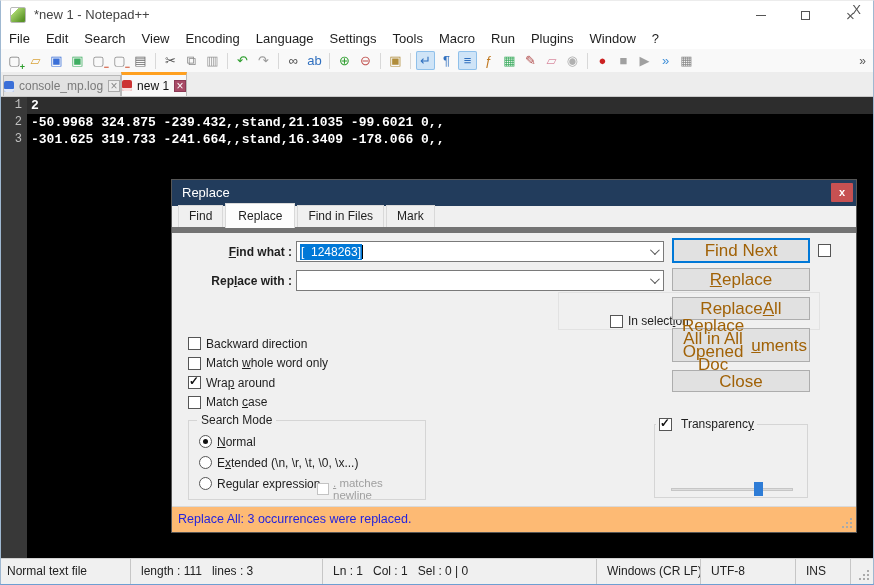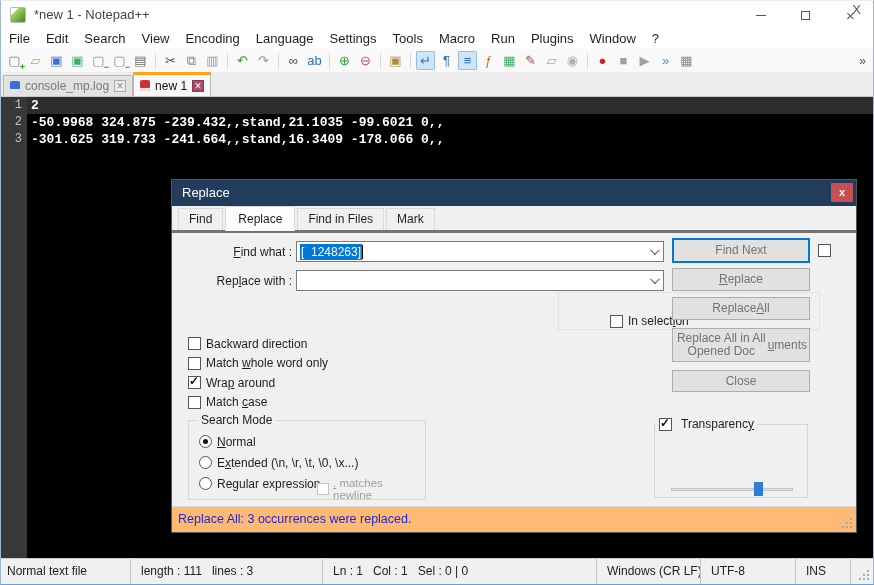--- a/index.html
+++ b/index.html
@@ -26,50 +26,50 @@
   
   #toolbar { position:absolute; left:0; top:48px; right:0; height:24px; background:#f9f9f9; display:flex; align-items:center; padding:0 3px; border-bottom:1px solid #ededed; }
   .tico { width:19px; height:19px; margin:0 1px; display:flex; align-items:center; justify-content:center; font-size:13px; position:relative; border-radius:2px; }
   .tico.hl { background:#cfe4f7; box-shadow:inset 0 0 0 1px #8fc0ea; }
   .tbadge { position:absolute; right:-1px; bottom:-2px; font-size:9px; font-weight:bold; line-height:1; }
   .tsep { width:1px; height:16px; background:#d8d8d8; margin:0 4px; }
   #tb-overflow { margin-left:auto; font-size:12px; color:#555; padding:0 4px; }
 
   
   #tabbar { position:absolute; left:0; top:72px; right:0; height:24px; background:#ededed; border-bottom:1px solid #c9c9c9; display:flex; align-items:flex-end; padding-left:2px; }
-  .ftab { display:flex; align-items:center; gap:5px; height:21px; padding:0 6px; background:#e2e2e2; border:1px solid #b9b9b9; border-bottom:none; color:#7a7a7a; font-size:12px; }
+  .ftab { display:flex; align-items:center; gap:5px; height:21px; padding:0 0; background:#e2e2e2; border:1px solid #b9b9b9; border-bottom:none; color:#7a7a7a; font-size:12px; }
   .ftab.active { height:24px; background:#f8f8f8; border-top:3px solid #ffa020; color:#111; }
   .floppy { width:10px; height:11px; border-radius:2px; box-shadow:inset 0 -4px 0 -1px rgba(255,255,255,.85); }
   .tclose { font-size:12px; line-height:11px; width:12px; height:12px; text-align:center; }
   .ftab .tclose { color:#8a8a8a; border:1px solid #ababab; background:#ececec; }
   .ftab.active .tclose { color:#fff; border:1px solid #8c3a55; background:#a84a66; }
 
   
   #editor { position:absolute; left:0; top:96px; right:0; height:461px; background:#000; font-family:"Liberation Mono", monospace; }
   #gutter { position:absolute; left:0; top:0; bottom:0; width:26px; background:#383838; }
   .erow { position:relative; height:17px; display:flex; }
   .eln { width:26px; background:#383838; color:#c0c0c0; font-size:12px; text-align:right; padding-right:5px; line-height:17px; z-index:2; }
   .etx { flex:1; color:#fff; font-size:13px; font-weight:bold; line-height:17px; padding-left:4px; white-space:pre; }
   .erow.current .etx { background:#2d2d2d; }
 
   
   #dialog { position:absolute; left:170px; top:178px; width:686px; height:354px; background:#f0f0f0; border:1px solid #565656; z-index:10; }
   #dlg-titlebar { position:absolute; left:0; top:0; right:0; height:26px; background:#223c5c; color:#fff; font-size:13px; line-height:26px; padding-left:10px; }
   #dlg-close { position:absolute; right:3px; top:3px; width:22px; height:19px; background:#c75152; color:#fff; font-size:11px; font-weight:bold; text-align:center; line-height:19px; border-radius:1px; }
-  #dlg-tabs { position:absolute; left:0; top:26px; right:0; height:27px; display:flex; align-items:flex-end; padding-left:6px; border-bottom:3px solid #737373; }
+  #dlg-tabs { position:absolute; left:0; top:26px; right:0; height:27px; display:flex; align-items:flex-end; padding-left:6px; border-bottom:6px solid #737373; }
   .dtab { padding:3px 10px 4px; border:1px solid #d9d9d9; border-bottom:none; background:#f0f0f0; margin-right:2px; font-size:12px; }
   .dtab.active { background:#fdfdfd; padding:5px 12px 5px; margin-bottom:-1px; }
 
-  .dlbl { position:absolute; font-size:12px; color:#1e1e1e; }
+  .dlbl { position:absolute; font-size:12px; color:#1e1e1e;font-weight:bold; }
   .combo { position:absolute; height:21px; background:#fff; border:1px solid #7a7a7a; display:flex; align-items:center; padding:0 18px 0 3px; }
   .combo .cv { position:absolute; right:6px; top:6px; width:7px; height:7px; border-right:1px solid #555; border-bottom:1px solid #555; transform:rotate(45deg) translateY(-2px); }
   .sel-text { background:#0078d7; color:#fff; white-space:pre; font-size:12px; padding:1px 1px; }
   .caret { width:1px; height:14px; background:#000; }
 
-  .btn { position:absolute; background:#e1e1e1; border:1px solid #adadad; font-size:12px; display:flex; align-items:center; justify-content:center; text-align:center; color:#737373; line-height:13px; }
+  .btn { position:absolute; background:#e1e1e1; border:1px solid #adadad; font-size:17px; display:flex; align-items:center; justify-content:center; text-align:center; color:#a16207; line-height:13px; }
   .btn.default { border:1px solid #0078d7; box-shadow:inset 0 0 0 1px #0078d7; }
 
   .cb { width:13px; height:13px; background:#fff; border:1px solid #555; position:relative; flex:none; }
   .cb.checked::after { content:"✓"; position:absolute; left:0px; top:-3px; font-size:12px; font-weight:bold; color:#111; }
   .cb.disabled { border-color:#c3c3c3; }
   .rb { width:13px; height:13px; background:#fff; border:1px solid #555; border-radius:50%; position:relative; flex:none; }
   .rb.sel::after { content:""; position:absolute; inset:3px; background:#111; border-radius:50%; }
   .optrow { display:flex; align-items:center; gap:5px; }
 
   #toggle-col { position:absolute; left:16px; top:154px; }

